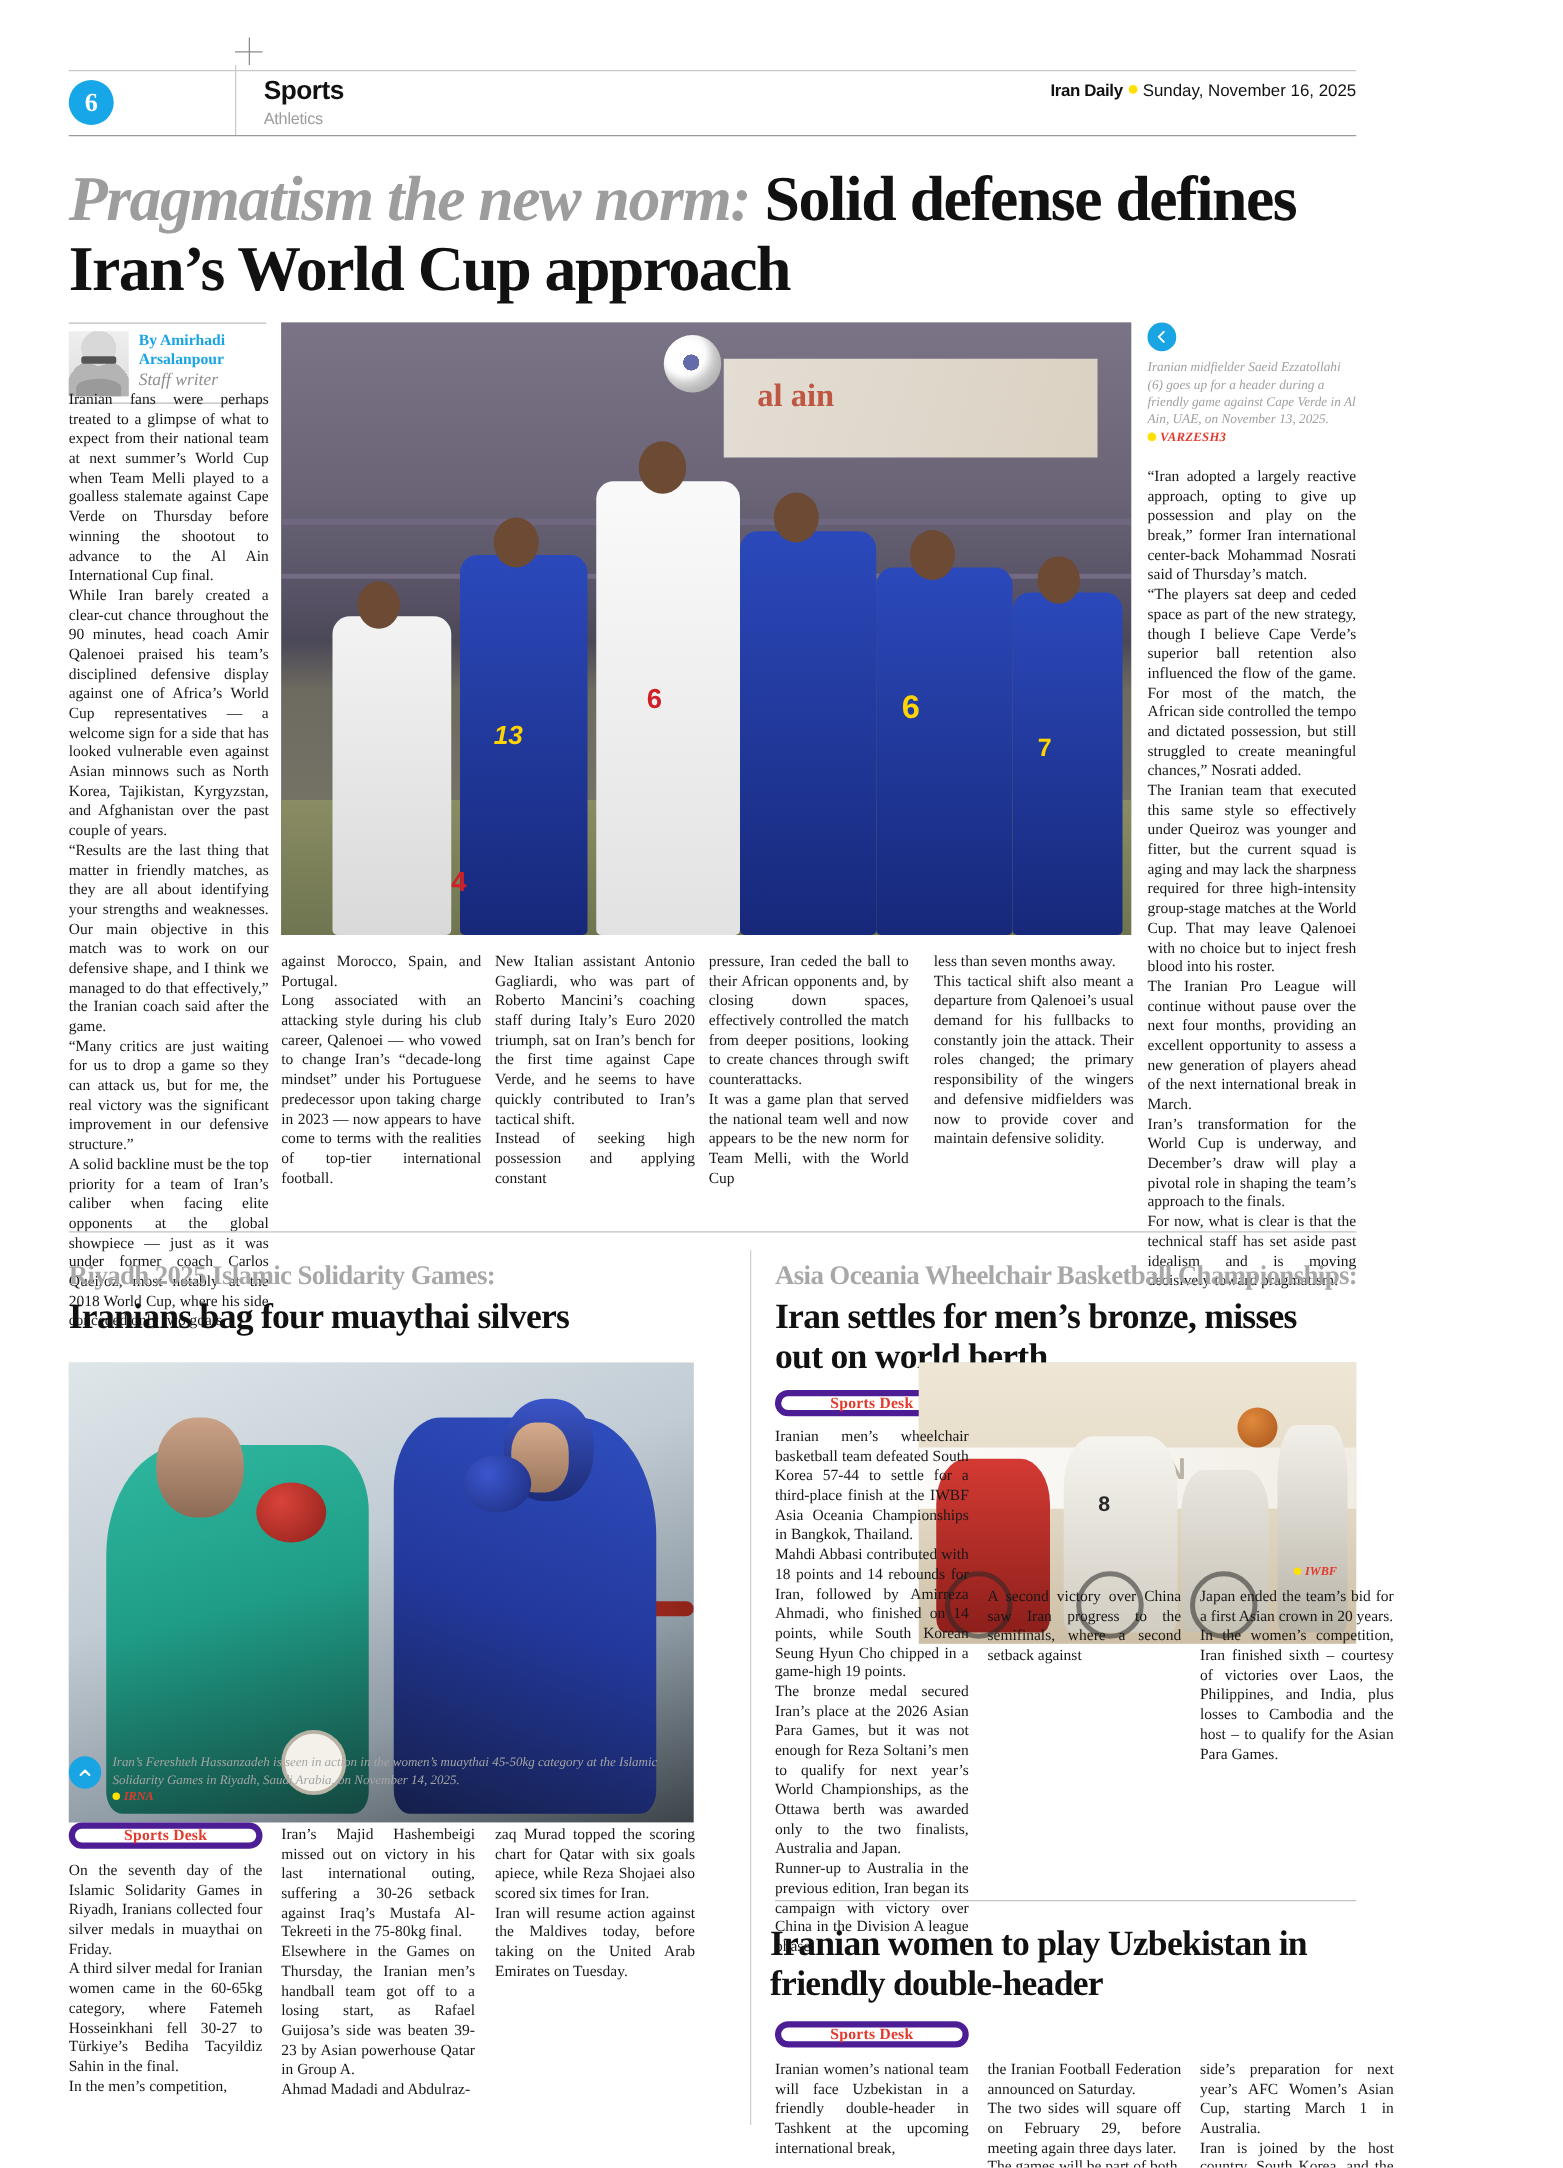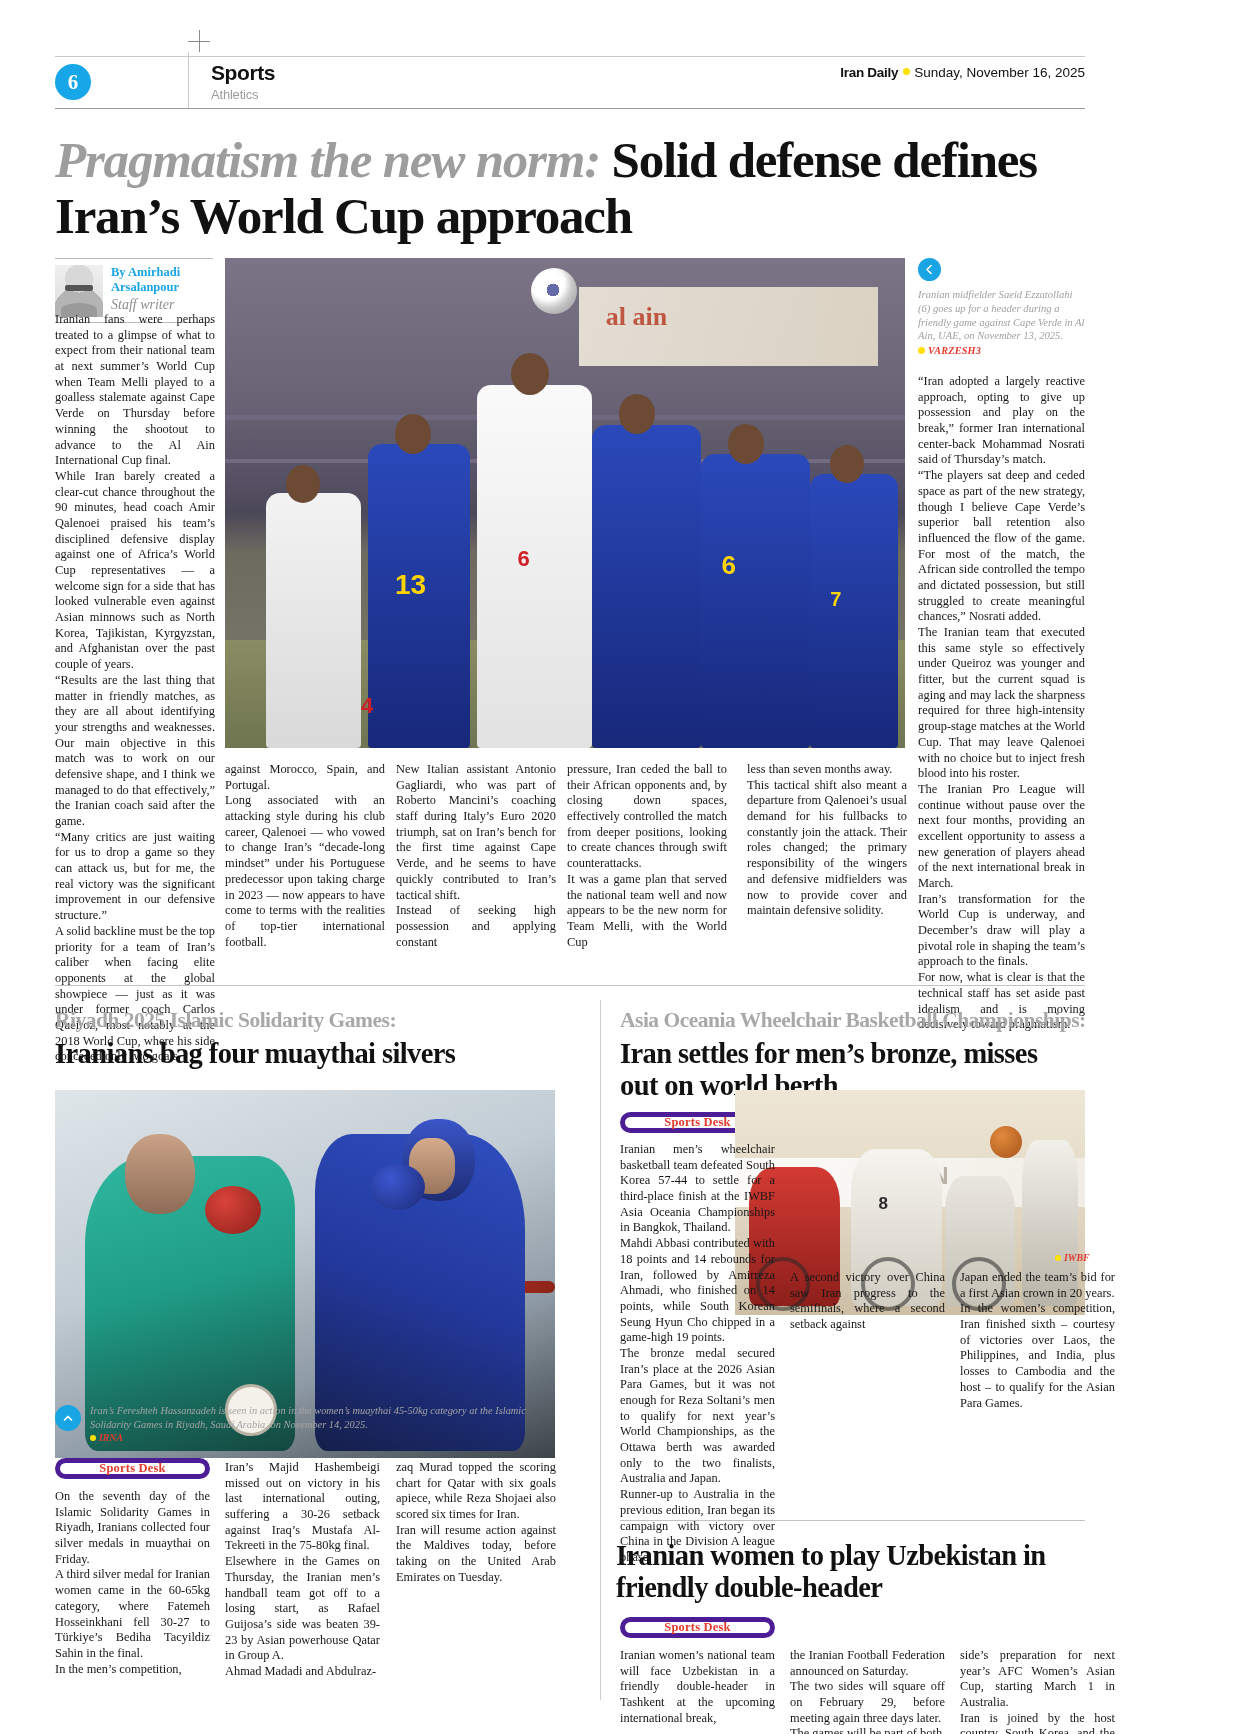--- a/index.html
+++ b/index.html
@@ -329,21 +329,21 @@
     <div class="adtxt">al ain</div>
     <div class="pitch"></div>
     <div class="ball"></div>
 
     <div class="pl" style="left:0;width:100%;height:100%;">
       <div class="torso" style="left:6%;width:14%;height:52%;background:linear-gradient(180deg,#f3f3f3,#d9d9d9);"></div>
       <div class="head" style="left:9%;bottom:50%;width:34px;height:38px;"></div>
 
       <div class="torso" style="left:21%;width:15%;height:62%;background:linear-gradient(180deg,#2b49bb,#17287a);"></div>
       <div class="head" style="left:25%;bottom:60%;width:36px;height:40px;"></div>
-      <div class="num" style="left:25%;bottom:30%;font-size:28px;color:#ffd400;">13</div>
+      <div class="num" style="left:25%;bottom:30%;font-size:21px;color:#ffd400;font-style:italic;">13</div>
 
       <div class="torso" style="left:37%;width:17%;height:74%;background:linear-gradient(180deg,#fafafa,#e2e2e2);"></div>
       <div class="head" style="left:42%;bottom:72%;width:38px;height:42px;"></div>
       <div class="num" style="left:43%;bottom:36%;font-size:22px;color:#cf2027;">6</div>
 
       <div class="torso" style="left:54%;width:16%;height:66%;background:linear-gradient(180deg,#2b49bb,#17287a);"></div>
       <div class="head" style="left:58%;bottom:64%;width:36px;height:40px;"></div>
 
       <div class="torso" style="left:70%;width:16%;height:60%;background:linear-gradient(180deg,#2b49bb,#17287a);"></div>
       <div class="head" style="left:74%;bottom:58%;width:36px;height:40px;"></div>
@@ -475,21 +475,21 @@
     <div class="p2"></div>
     <div class="p3"></div>
     <div class="ref"></div>
     <div class="ball2"></div>
     <div class="num8">8</div>
     <div class="wheel" style="left:6%;"></div>
     <div class="wheel" style="left:36%;"></div>
     <div class="wheel" style="left:62%;"></div>
   </div>
 
-  <div class="cap-credit-abs" style="left:1035px; top:1252px;margin-left:20px;">
+  <div class="cap-credit-abs" style="left:1035px; top:1252px;">
     <span class="yd"></span><span>IWBF</span>
   </div>
 
   <div class="col" style="left:620px; top:1142px; width:155px;">
 
   <p>Iranian men’s wheelchair basketball team defeated South Korea 57-44 to settle for a third-place finish at the IWBF Asia Oceania Championships in Bangkok, Thailand.</p>
       <p>Mahdi Abbasi contributed with 18 points and 14 rebounds for Iran, followed by Amirreza Ahmadi, who finished on 14 points, while South Korean Seung Hyun Cho chipped in a game-high 19 points.</p>
       <p>The bronze medal secured Iran’s place at the 2026 Asian Para Games, but it was not enough for Reza Soltani’s men to qualify for next year’s World Championships, as the Ottawa berth was awarded only to the two finalists, Australia and Japan.</p>
       <p>Runner-up to Australia in the previous edition, Iran began its campaign with victory over China in the Division A league phase,</p>
     </div>

